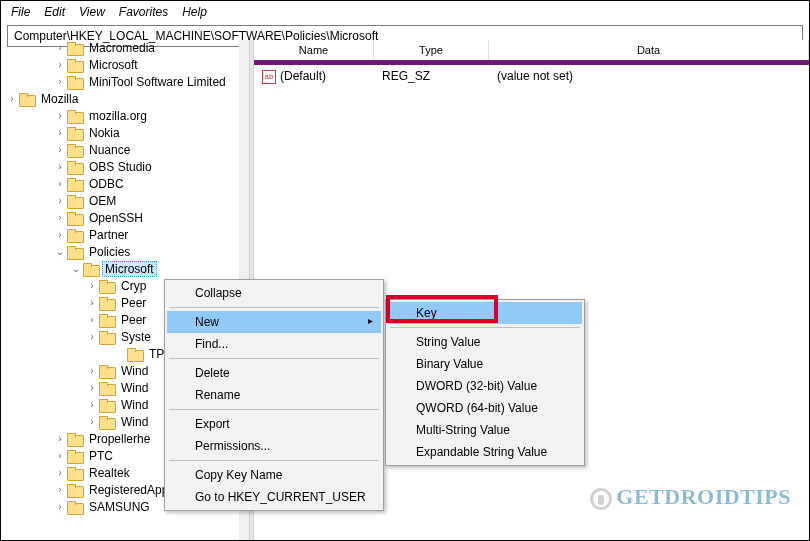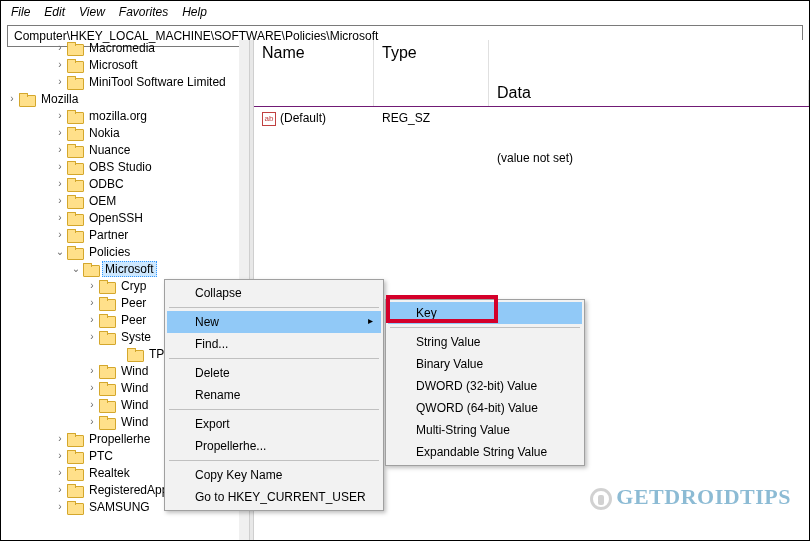--- a/index.html
+++ b/index.html
@@ -106,30 +106,31 @@
   .list {
     position: absolute;
     top: 39px;
     left: 253px;
     right: 0;
     bottom: 0;
     background: #fff;
   }
   .list-header {
     display: flex;
-    border-bottom: 1px solid #701a75;
-    font-size: 16px;
+    border-bottom: 5px solid #701a75;
+    font-size: 11px;
+    text-align: center;
   }
   .list-header .col {
     padding: 4px 8px;
     border-right: 1px solid #e0e0e0;
   }
   .col-name { width: 120px; }
   .col-type { width: 115px; }
-  .col-data { flex: 1; margin-top: 40px; }
+  .col-data { flex: 1; }
   .list-row {
     display: flex;
     padding: 3px 0;
     font-size: 12px;
   }
   .list-row .cell { padding: 1px 8px; }
   .regsz-icon {
     display: inline-block;
     width: 14px; height: 14px;
     border: 1px solid #c04040;
@@ -384,21 +385,21 @@
 <div class="ctxmenu" id="ctx1">
     <div class="mi bold">Collapse</div>
     <div class="sep"></div>
     <div class="mi highlight arrow">New</div>
     <div class="mi">Find...</div>
     <div class="sep"></div>
     <div class="mi">Delete</div>
     <div class="mi">Rename</div>
     <div class="sep"></div>
     <div class="mi">Export</div>
-    <div class="mi">Propellerhe...</div>
+    <div class="mi">Permissions...</div>
     <div class="sep"></div>
     <div class="mi">Copy Key Name</div>
     <div class="mi">Go to HKEY_CURRENT_USER</div>
   </div>
 <div class="ctxmenu" id="ctx2">
     <div class="mi highlight">Key</div>
     <div class="sep"></div>
     <div class="mi">String Value</div>
     <div class="mi">Binary Value</div>
     <div class="mi">DWORD (32-bit) Value</div>

